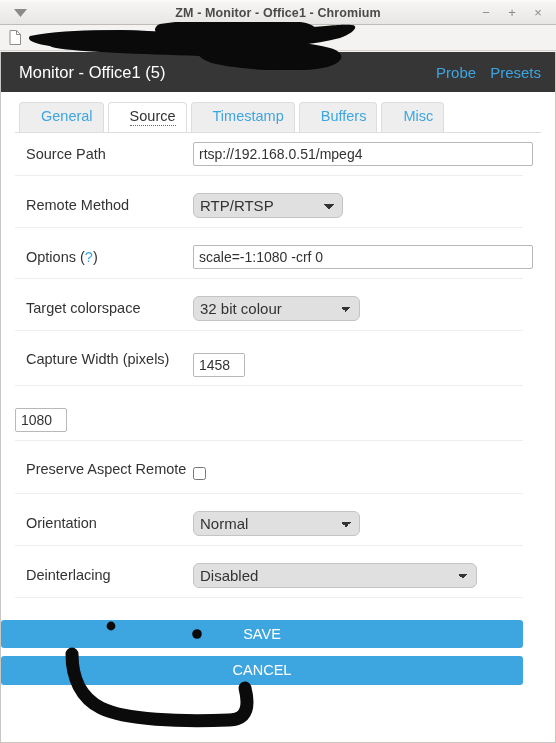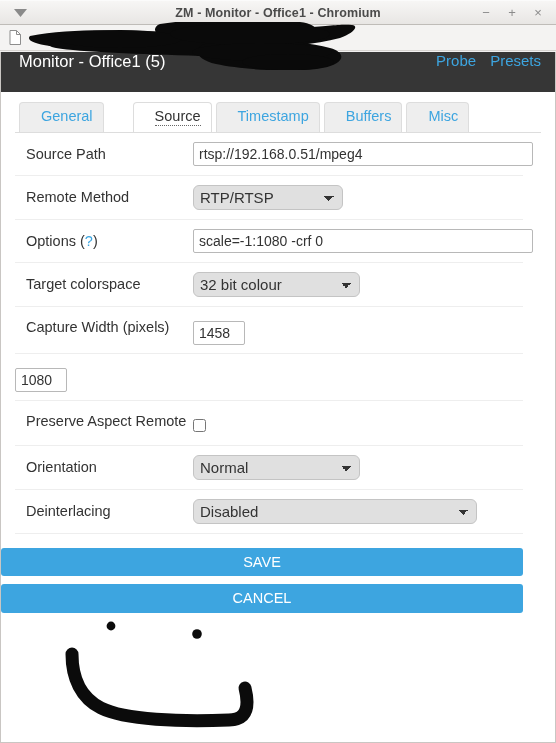--- a/index.html
+++ b/index.html
@@ -109,21 +109,21 @@
     box-sizing: border-box;
     border-left: 1px solid #c9c6c3;
     border-right: 1px solid #c9c6c3;
     border-bottom: 1px solid #c9c6c3;
     overflow: hidden;
   }
   #zm-header {
     height: 40px;
     background: #363636;
     display: flex;
-    align-items: flex-start;
+    align-items: center;
     padding: 0 14px 0 18px;
     box-sizing: border-box;
   }
   #zm-title {
     color: #ffffff;
     font-size: 16.5px;
     font-weight: normal;
   }
   #zm-header-links {
     margin-left: auto;
@@ -156,42 +156,41 @@
     color: #3da5e0;
     cursor: pointer;
     line-height: 1.1;
   }
   .tab.active {
     background: #ffffff;
     color: #333333;
     border-color: #dddddd;
     position: relative;
     z-index: 2;
-    margin-left: 25px;
   }
   .tab.active .tab-label {
     border-bottom: 1px dotted #666;
     padding-bottom: 1px;
   }
   #tabs-underline {
     height: 1px;
     background: #dddddd;
     margin: 0 14px 0 14px;
   }
 
   
   #form {
     padding: 0 10px 0 0;
   }
   .row {
     display: flex;
     align-items: flex-start;
     border-bottom: 1px solid #eeeeee;
     padding: 9px 0 9px 0;
-    margin: 0 22px 0 14px;
+    margin: 0 22px 8px 14px;
     min-height: 18px;
   }
   .row.tall { padding: 8px 0 8px 0; }
   .row-label {
     width: 178px;
     flex: 0 0 178px;
     padding-left: 11px;
     box-sizing: border-box;
     font-size: 14.5px;
     color: #333333;

